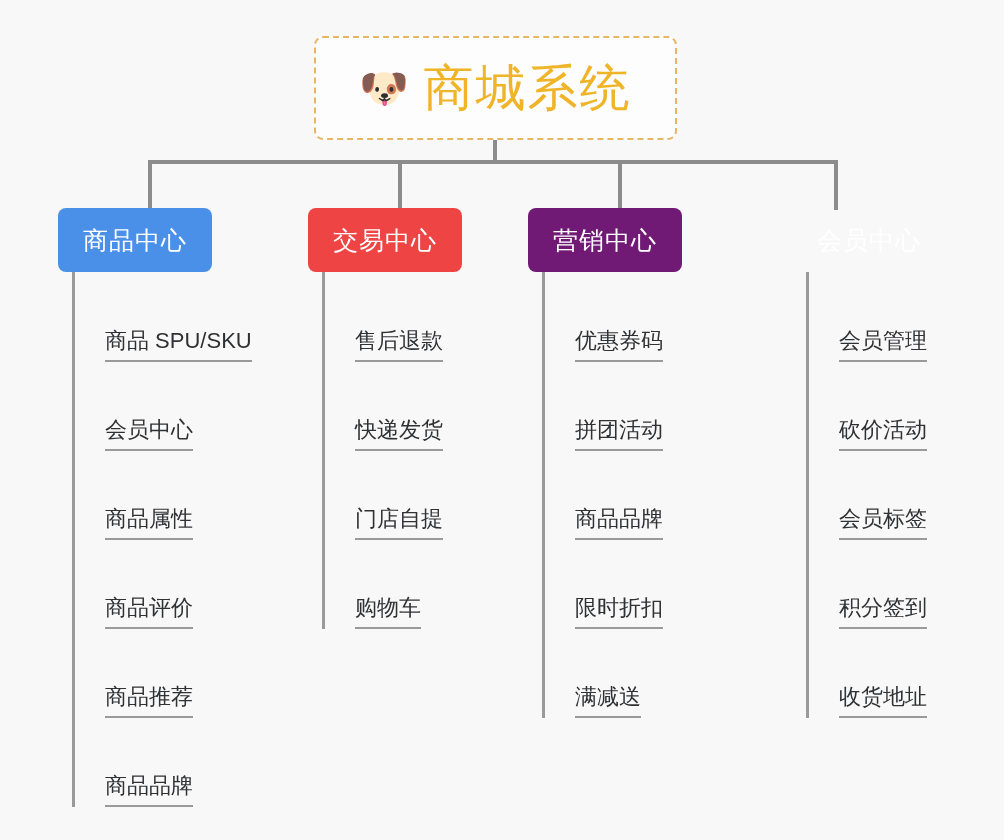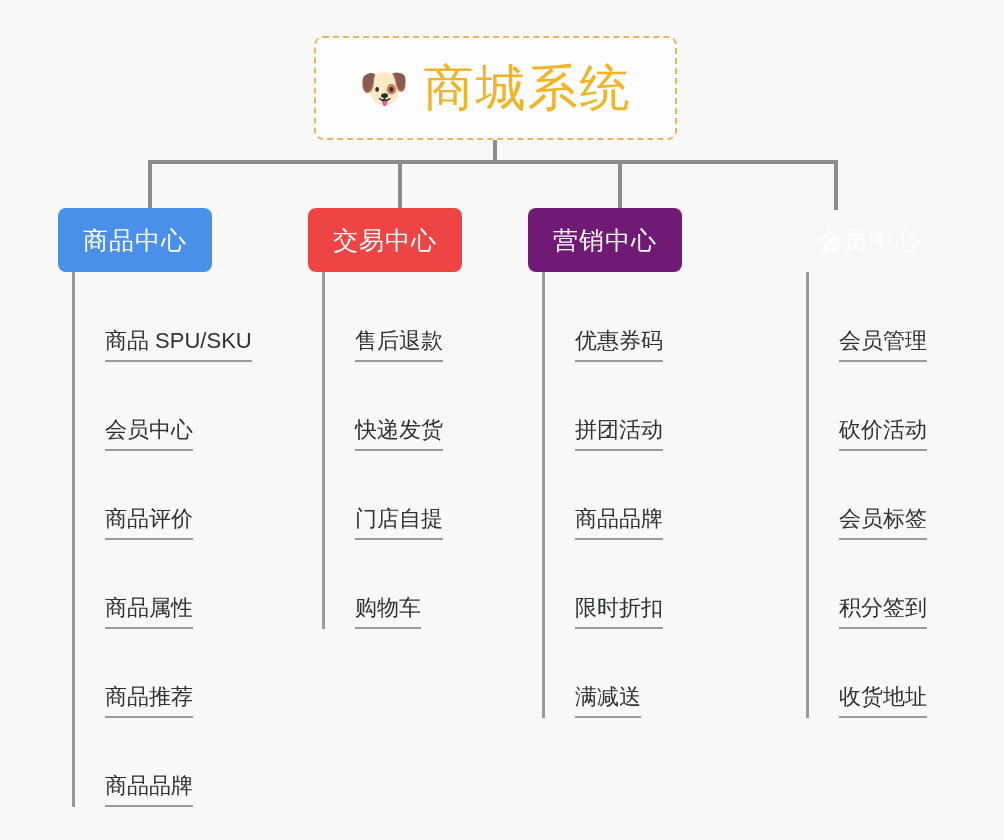--- a/index.html
+++ b/index.html
@@ -130,24 +130,24 @@
   <div class="column col-0">
     <div class="col-header" style="background: rgb(74, 144, 232);">商品中心</div>
     <div class="leaf-list">
       <div class="leaf-item">
           <span class="leaf-label">商品 SPU/SKU</span>
         </div>
       <div class="leaf-item">
           <span class="leaf-label">会员中心</span>
         </div>
       <div class="leaf-item">
+          <span class="leaf-label">商品属性</span>
+        </div>
+      <div class="leaf-item">
           <span class="leaf-label">商品评价</span>
-        </div>
-      <div class="leaf-item">
-          <span class="leaf-label">商品属性</span>
         </div>
       <div class="leaf-item">
           <span class="leaf-label">商品推荐</span>
         </div>
       <div class="leaf-item">
           <span class="leaf-label">商品品牌</span>
         </div>
     </div>
   </div>
 

